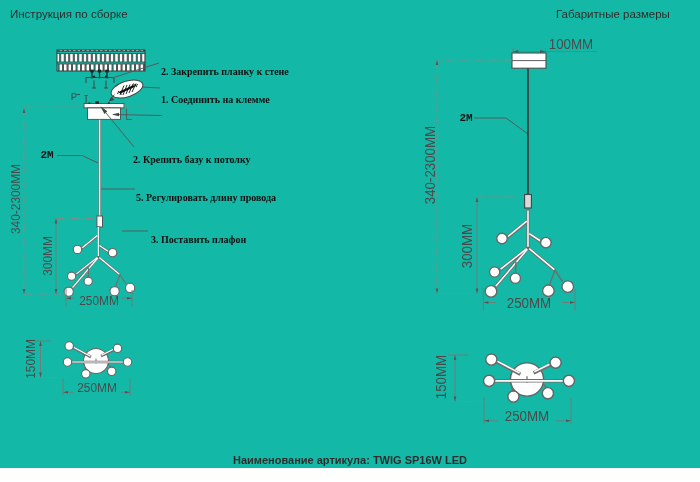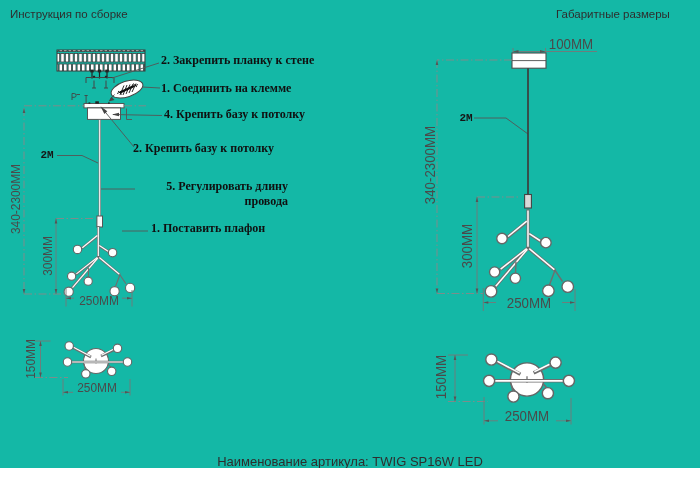--- a/index.html
+++ b/index.html
@@ -1,30 +1,30 @@
 <!DOCTYPE html>
 <html><head>
 <meta charset="utf-8">
 <style>
   html,body{margin:0;padding:0;background:#fff;}
   .page{position:relative;width:700px;height:468px;background:#14b8a6;overflow:hidden;
         font-family:"Liberation Sans",sans-serif;}
   .art{position:absolute;left:0;top:0;}
   .lbl{position:absolute;white-space:nowrap;}
   .title{font-size:11.5px;color:#2e2e2e;}
-  .step{font-family:"Liberation Serif",serif;font-weight:bold;font-size:12px;color:#101010;}
-  .step.wrap{white-space:normal;width:152px;line-height:1.25;text-align:right;}
+  .step{font-family:"Liberation Serif",serif;font-weight:bold;font-size:10px;color:#101010;margin-top:13px;}
+  .step.wrap{white-space:normal;width:152px;line-height:1.25;}
   .dim{color:#4a4a4a;transform-origin:center;}
   .dimL{font-size:12.5px;}
   .dimR{font-size:14px;}
   .c{transform:translate(-50%,-50%) scaleX(0.95);}
   .v{transform:translate(-50%,-50%) rotate(-90deg) scaleX(0.95);}
   .cord{font-family:Liberation Mono, monospace;font-weight:bold;font-size:11px;color:#161616;
         transform:translate(-50%,-50%);}
-  .footer{font-size:13px;color:#2e2e2e;transform:translateX(-50%);}
+  .footer{font-size:11px;color:#2e2e2e;transform:translateX(-50%);font-weight:bold;}
 </style>
 </head>
 <body>
 
 <div class="page">
 
   <svg class="art" width="700" height="482" viewBox="0 0 700 482">
     <defs>
       <pattern id="brick" width="9" height="21" patternUnits="userSpaceOnUse">
         <rect x="0.6" y="1" width="3.4" height="8.6" fill="#fff" stroke="#3a3a3a" stroke-width="0.8"></rect>
@@ -264,24 +264,23 @@
 
     <use href="#lampSide" transform="translate(528,248) scale(1.25)"></use>
     <use href="#lampTop" transform="translate(527,379.5) scale(1.33)"></use>
   </svg>
 
   <div class="lbl title" style="left:10px;top:8px">Инструкция по сборке</div>
   <div class="lbl title" style="left:556px;top:8px">Габаритные размеры</div>
 
   <div class="lbl step" style="left:161px;top:53px">2. Закрепить планку к стене</div>
   <div class="lbl step" style="left:161px;top:81px">1. Соединить на клемме</div>
-  <div class="lbl step" style="left:164px;top:107px">4. Крепить базу к потолку</div>
   <div class="lbl step" style="left:133px;top:141px">2. Крепить базу к потолку</div>
   <div class="lbl step wrap" style="left:136px;top:179px">5. Регулировать длину провода</div>
-  <div class="lbl step" style="left:151px;top:221px">1. Поставить плафон</div>
+  <div class="lbl step" style="left:151px;top:221px">3. Поставить плафон</div>
 
   <div class="lbl cord" style="left:47px;top:155px">2М</div>
   <div class="lbl dim dimL v" style="left:16px;top:199px">340-2300ММ</div>
   <div class="lbl dim dimL v" style="left:48px;top:256px">300ММ</div>
   <div class="lbl dim dimL c" style="left:99px;top:301px">250ММ</div>
   <div class="lbl dim dimL v" style="left:31px;top:359px">150ММ</div>
   <div class="lbl dim dimL c" style="left:97px;top:388px">250ММ</div>
 
   <div class="lbl dim dimR c" style="left:571px;top:44px">100ММ</div>
   <div class="lbl cord" style="left:466px;top:118px">2М</div>

